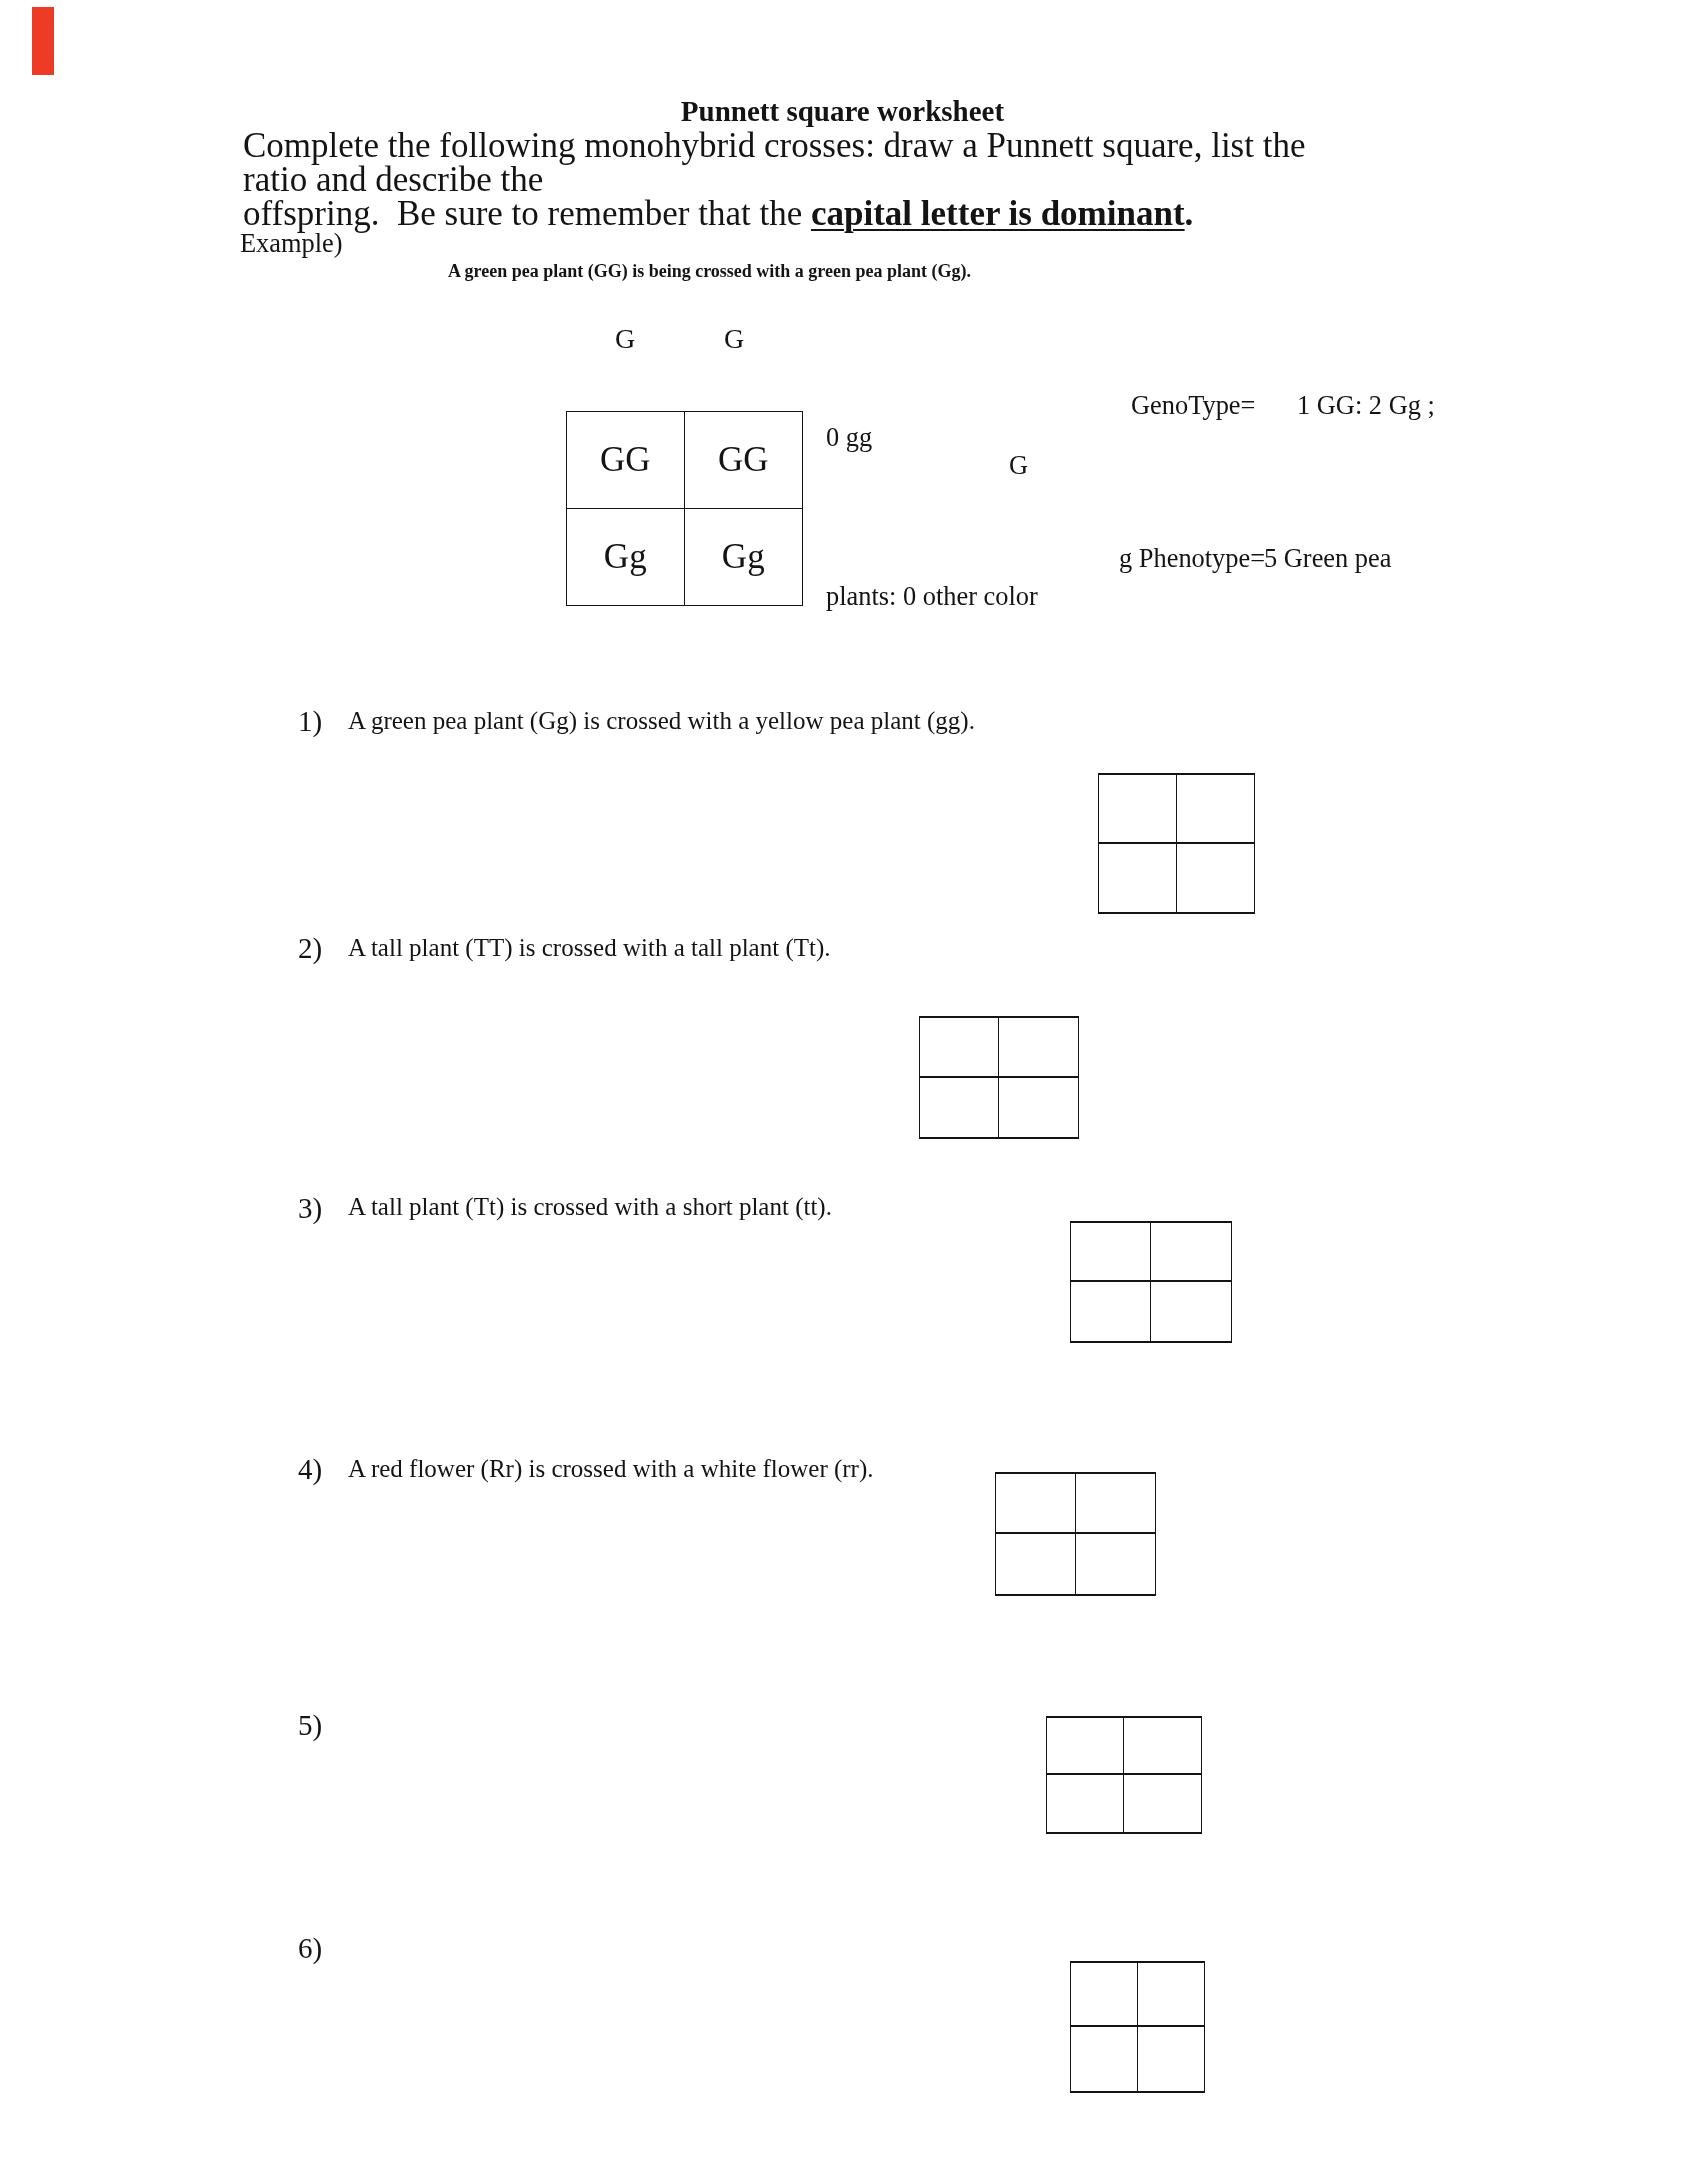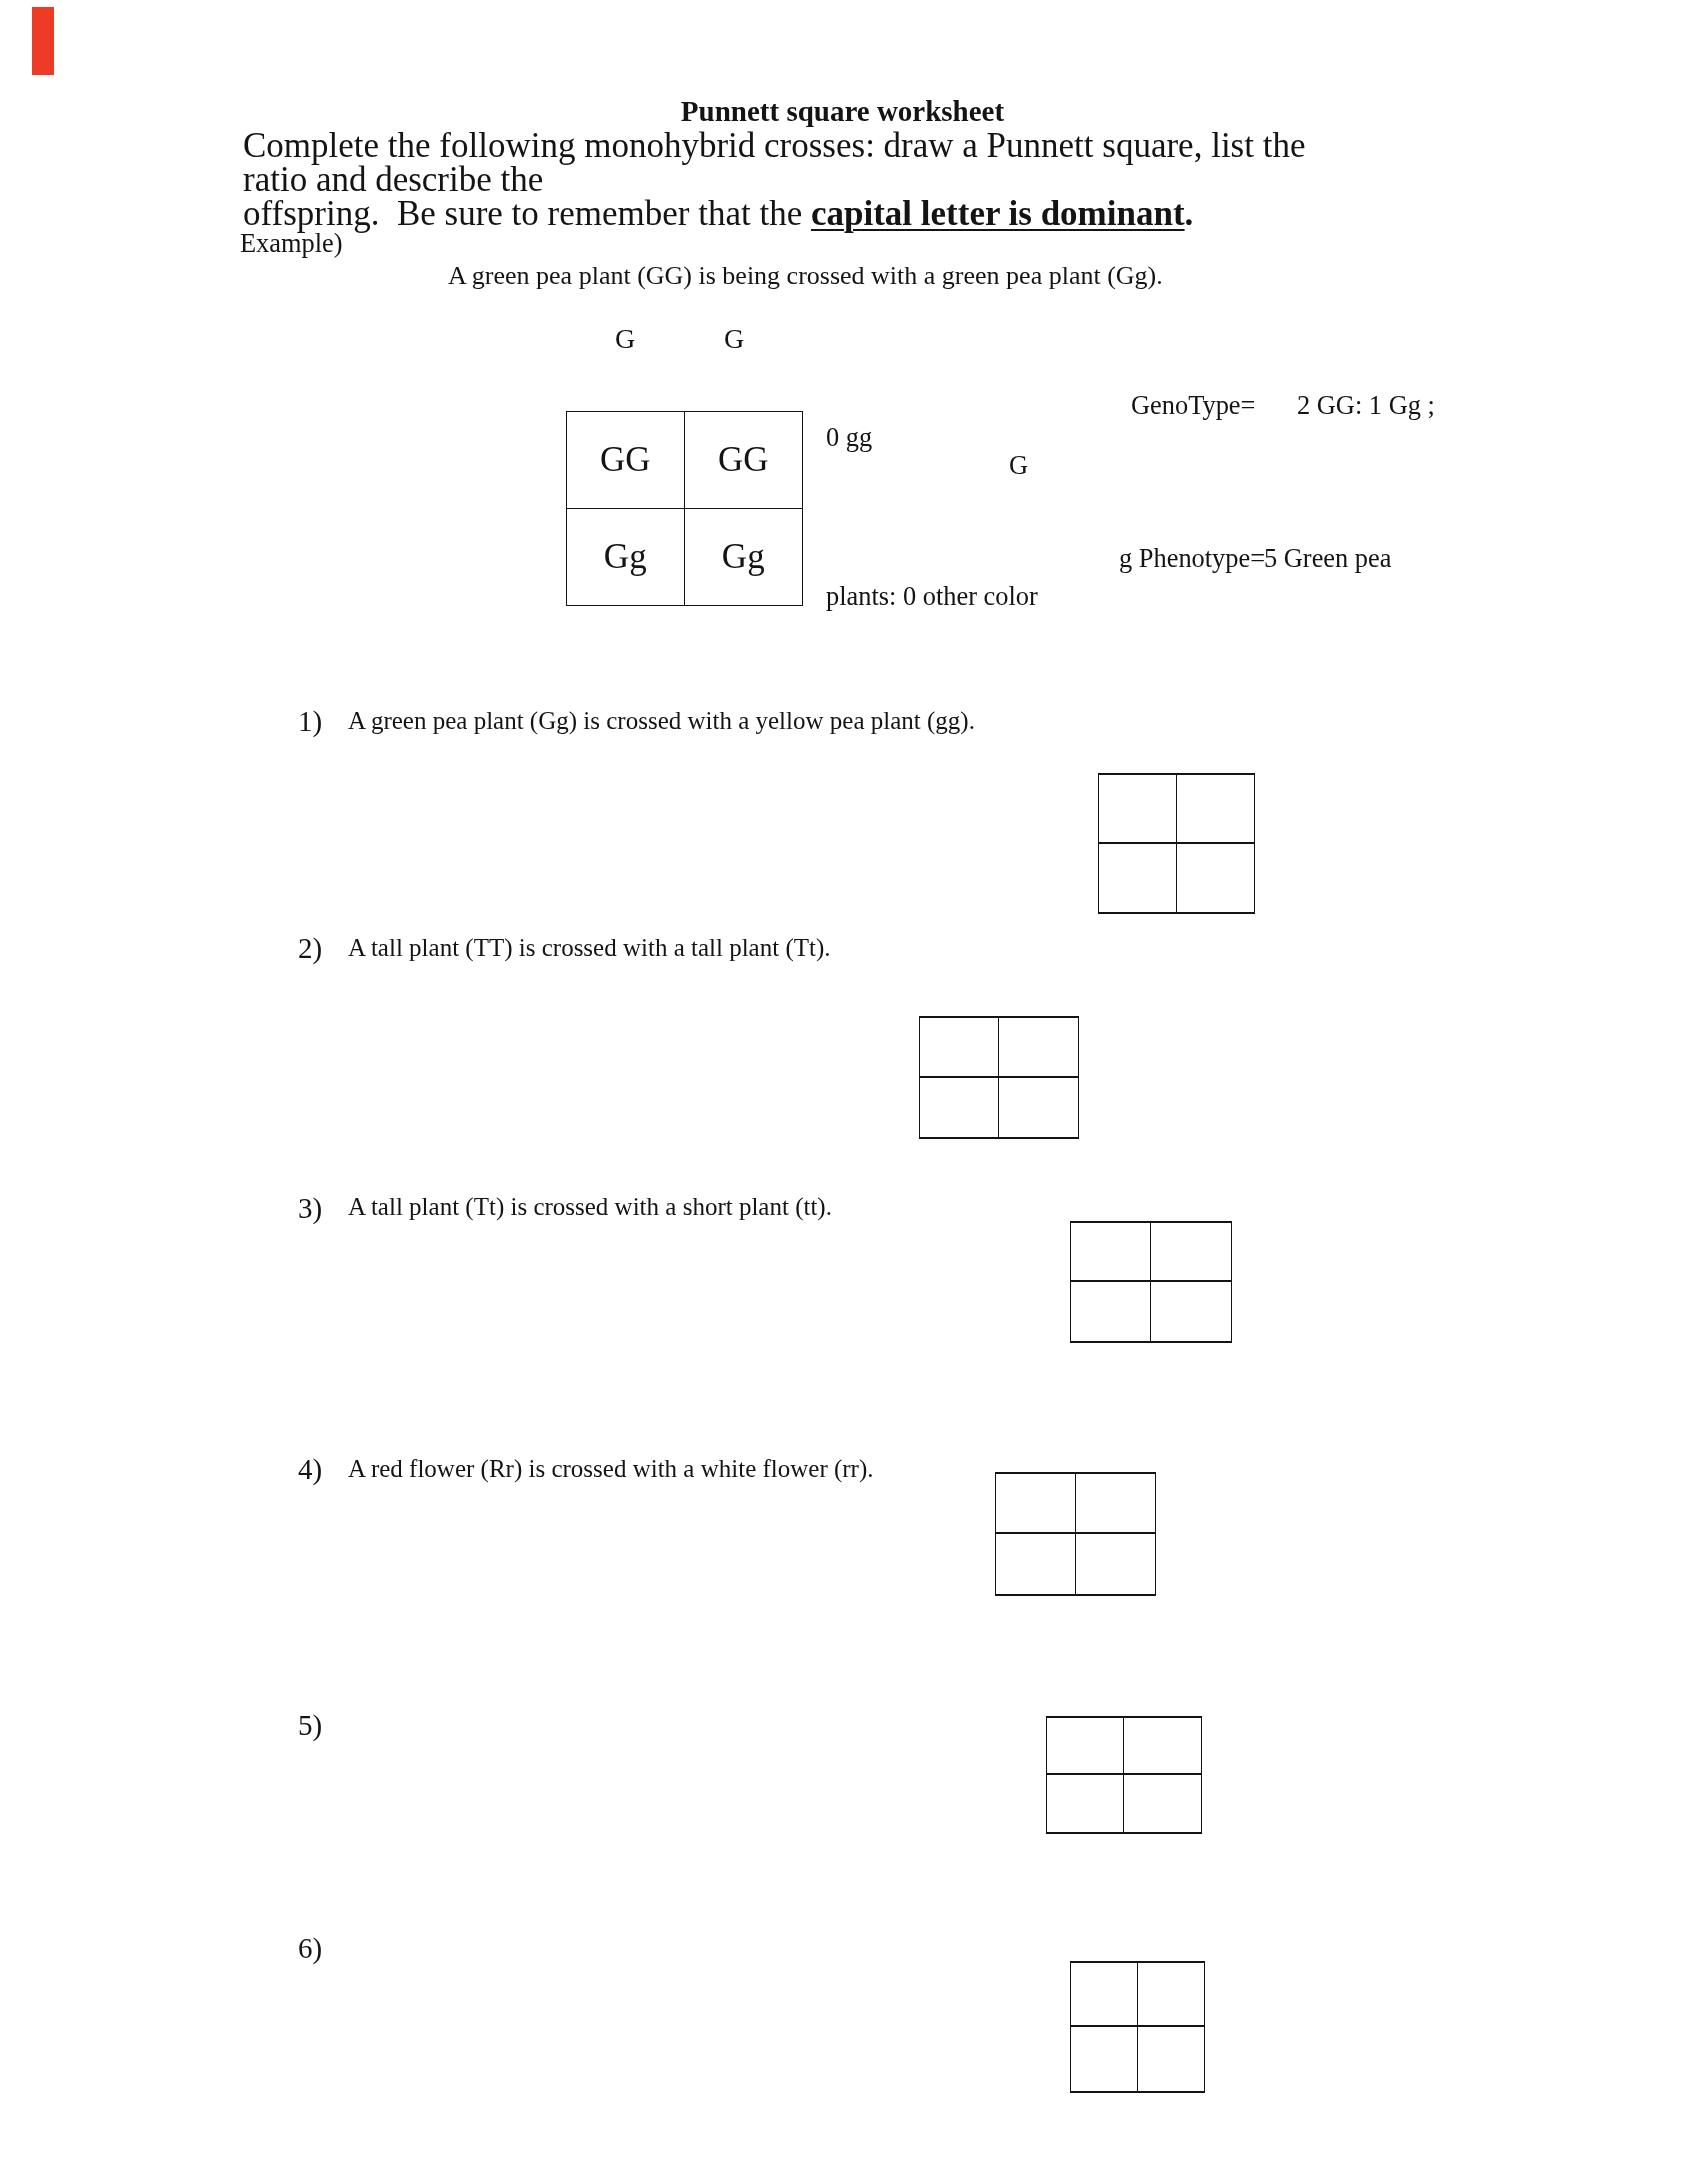--- a/index.html
+++ b/index.html
@@ -21,21 +21,21 @@
     position:absolute;top:95px;left:0;width:100%;
     text-align:center;font-weight:bold;font-size:29px;
   }
   .instructions{
     position:absolute;left:243px;top:129px;width:1124px;
     font-size:35px;line-height:34px;white-space:pre-wrap;
   }
   .emph{font-weight:bold;text-decoration:underline;text-decoration-thickness:2.1px;text-underline-offset:4.3px;}
   .boldonly{font-weight:bold;}
   .body31{font-size:26.4px;}
-  .body30{font-size:26px;}
+  .body30{font-size:18px;font-weight:bold;}
   .ghead{font-size:28px;}
   .pnum{font-size:29px;}
   .ptext{font-size:25px;}
   
   .psq{
     position:absolute;box-sizing:border-box;background:var(--paper);
     border:1.7px solid var(--ink);border-top-width:2.6px;border-bottom-width:2.6px;
     display:grid;grid-template-columns:1fr 1fr;grid-template-rows:1fr 1fr;
   }
   .psq .c{
@@ -74,21 +74,21 @@
 
   <div class="psq ex" style="left:566px;top:411px;width:237px;height:195px;">
     <div class="c">GG</div>
     <div class="c">GG</div>
     <div class="c">Gg</div>
     <div class="c">Gg</div>
   </div>
 
   <div class="abs body31" style="left:826px;top:422px;">0 gg</div>
   <div class="abs body31" style="left:1131px;top:390px;">GenoType=</div>
-  <div class="abs body31" style="left:1297px;top:390px;">2 GG: 1 Gg ;</div>
+  <div class="abs body31" style="left:1297px;top:390px;">1 GG: 2 Gg ;</div>
 
   <div class="abs body31" style="left:1009px;top:450px;">G</div>
 
   <div class="abs body31" style="left:1095px;top:543px;margin-left:24px;"><span>g</span> <span>Phenotype=</span></div>
   <div class="abs body31" style="left:1264px;top:543px;">5 Green pea</div>
   <div class="abs body31" style="left:826px;top:581px;">plants: 0 other color</div>
 
   <div class="abs pnum" style="left:298px;top:705px;">1)</div>
   <div class="abs ptext" style="left:348px;top:707px;">A green pea plant (Gg) is crossed with a yellow pea plant (gg).</div>
   <div class="psq" style="left:1098px;top:773px;width:157px;height:141px;">

